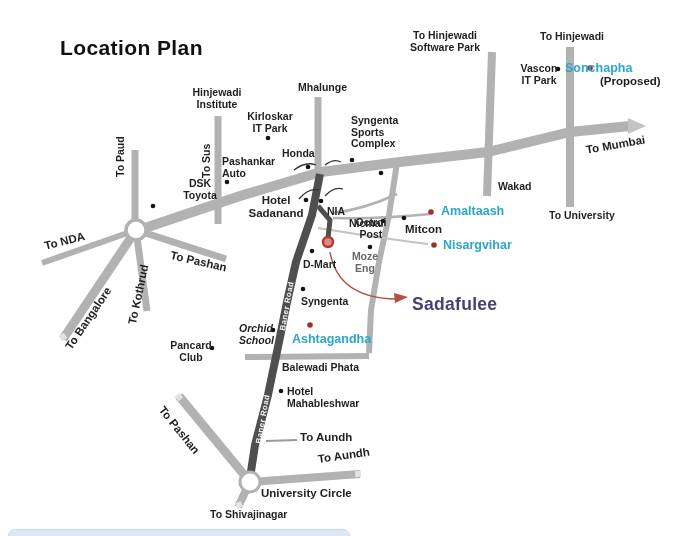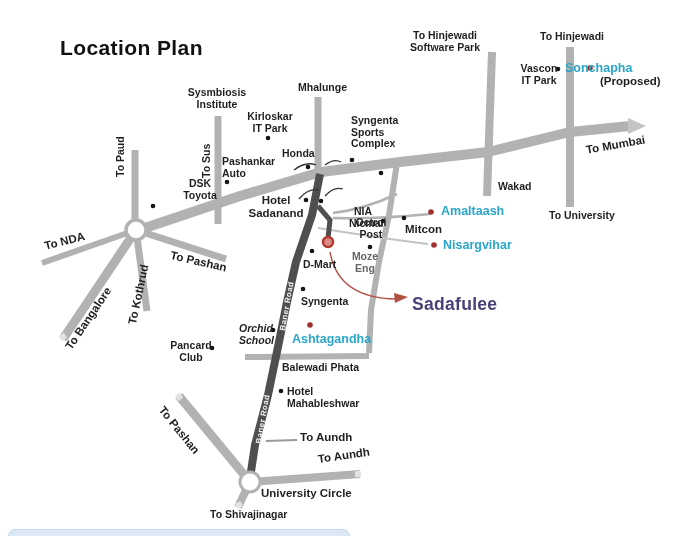--- a/index.html
+++ b/index.html
@@ -94,21 +94,21 @@
       <circle cx="310" cy="325" r="2.8"></circle>
     </g>
 
     <circle cx="328" cy="242" r="5" fill="#d98c86" stroke="#b03a30" stroke-width="2.5"></circle>
     <path d="M330,252 Q338,298 396,299" fill="none" stroke="#b15043" stroke-width="1.4"></path>
     <polygon points="394,293 408,297 395,303" fill="#b15043"></polygon>
   </svg>
 
   <div class="lbl title" style="left:60px;top:36px;">Location Plan</div>
 
-  <div class="lbl c" style="left:187px;top:87px;width:60px;">Sysmbiosis
+  <div class="lbl c" style="left:187px;top:87px;width:60px;">Hinjewadi
 Institute</div>
   <div class="lbl c" style="left:245px;top:111px;width:50px;">Kirloskar
 IT Park</div>
   <div class="lbl c" style="left:298px;top:82px;width:48px;">Mhalunge</div>
   <div class="lbl c" style="left:407px;top:30px;width:76px;">To Hinjewadi
 Software Park</div>
   <div class="lbl c" style="left:536px;top:31px;width:72px;">To Hinjewadi</div>
   <div class="lbl c" style="left:515px;top:63px;width:48px;">Vascon
 IT Park</div>
 
@@ -132,21 +132,21 @@
 
   <div class="lbl big" style="left:43px;top:240px;transform:rotate(-14deg);">To NDA</div>
   <div class="lbl big" style="left:172px;top:249px;transform:rotate(13deg);">To Pashan</div>
   <div class="lbl big" style="left:126px;top:323px;transform:rotate(-78deg);">To Kothrud</div>
   <div class="lbl big" style="left:63px;top:345px;transform:rotate(-56deg);">To Bangalore</div>
 
   <div class="lbl c" style="left:352px;top:180px;width:38px;margin-top:37px;">Octroi
 Post</div>
   <div class="lbl c big" style="left:248px;top:194px;width:56px;">Hotel
 Sadanand</div>
-  <div class="lbl" style="left:340px;top:206px;padding-left:14px;">NIA</div>
+  <div class="lbl" style="left:313px;top:206px;padding-left:14px;">NIA</div>
   <div class="lbl" style="left:349px;top:218px;">Nicmar</div>
   <div class="lbl big" style="left:405px;top:223px;">Mitcon</div>
   <div class="lbl teal" style="left:441px;top:205px;">Amaltaash</div>
   <div class="lbl teal" style="left:443px;top:239px;">Nisargvihar</div>
 
   <div class="lbl c gray" style="left:350px;top:251px;width:30px;">Moze
 Eng</div>
   <div class="lbl" style="left:303px;top:259px;">D-Mart</div>
   <div class="lbl" style="left:301px;top:296px;">Syngenta</div>
   <div class="lbl purple" style="left:412px;top:295px;">Sadafulee</div>

